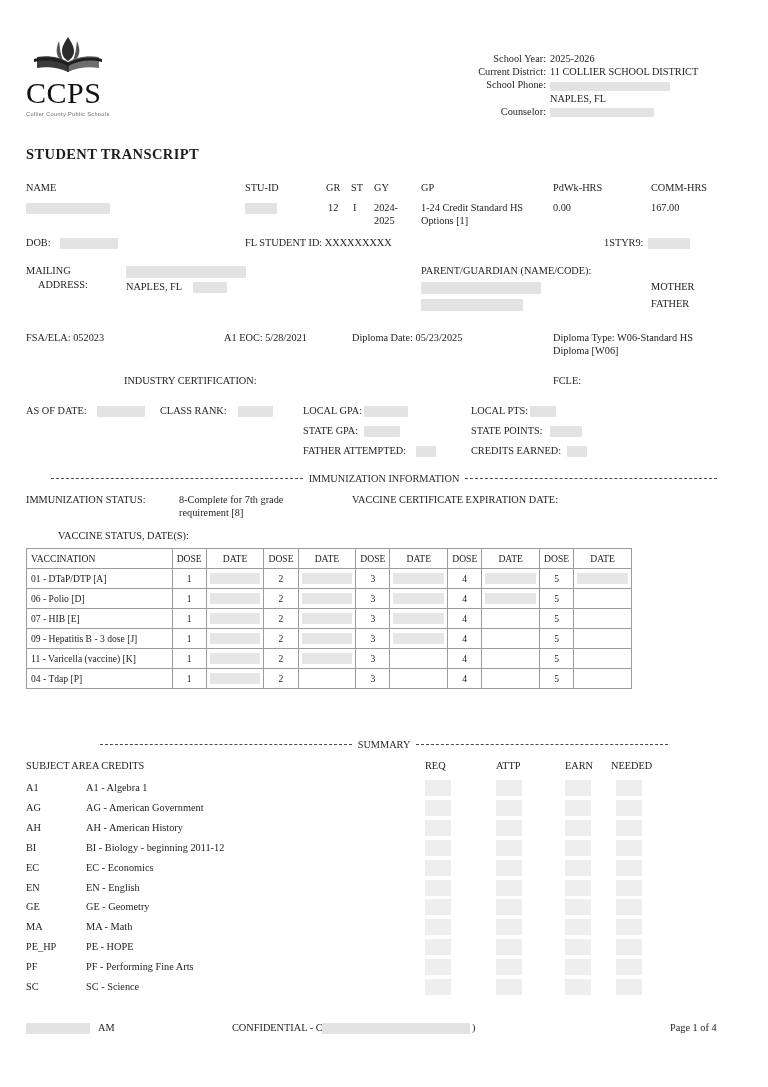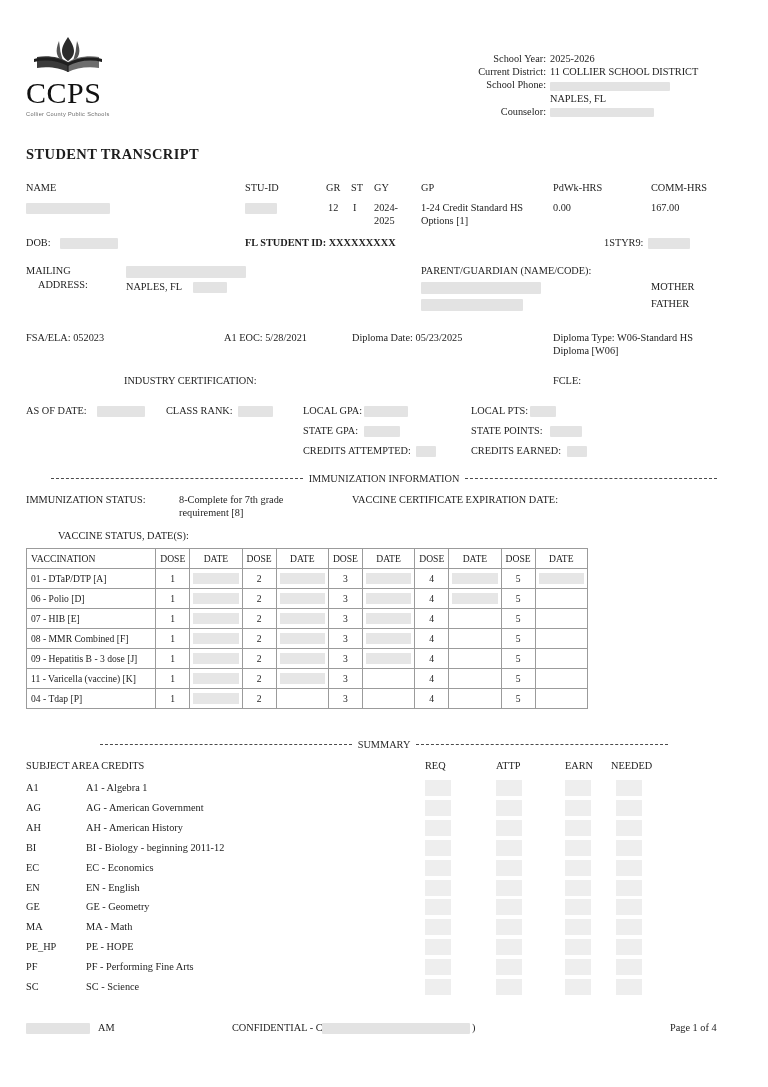--- a/index.html
+++ b/index.html
@@ -106,21 +106,21 @@
     position: relative;
     top: -1px;
   }
 
   
   table.vac {
     position: absolute;
     left: 0;
     border-collapse: collapse;
     font-size: 9.6px;
-    width: 562px;
+    width: 606px;
   }
   table.vac th, table.vac td {
     border: 1px solid #9b9b9b;
     padding: 2px 4px;
     height: 15px;
     font-weight: normal;
     color: #1d1d1d;
   }
   table.vac th { text-align: center; }
   table.vac td.name { text-align: left; }
@@ -205,21 +205,21 @@
       <span class="col" style="left:348px;top:13px;">2025</span>
       <span class="col" style="left:395px;">1-24 Credit Standard HS</span>
       <span class="col" style="left:395px;top:13px;">Options [1]</span>
       <span class="col" style="left:527px;">0.00</span>
       <span class="col" style="left:625px;">167.00</span>
     </div>
 
     <div class="band" style="top:207px;">
       <span class="col lab" style="left:0;">DOB:</span>
       <span class="col" style="left:34px;"><span class="rd" style="width:58px;height:11px;"></span></span>
-      <span class="col lab" style="left:219px;font-weight:bold;">FL STUDENT ID: XXXXXXXXX</span>
+      <span class="col lab" style="left:219px;">FL STUDENT ID: XXXXXXXXX</span>
       <span class="col lab" style="left:578px;">1STYR9:</span>
       <span class="col" style="left:622px;"><span class="rd" style="width:42px;height:11px;"></span></span>
     </div>
 
     <div class="band" style="top:235px;">
       <span class="col lab" style="left:0;">MAILING</span>
       <span class="col lab" style="left:12px;top:14px;">ADDRESS:</span>
       <span class="col" style="left:100px;"><span class="rd" style="width:120px;height:12px;"></span></span>
       <span class="col" style="left:100px;top:16px;">NAPLES, FL</span>
       <span class="col" style="left:167px;top:16px;"><span class="rd" style="width:34px;height:11px;"></span></span>
@@ -241,34 +241,34 @@
 
     <div class="band" style="top:345px;">
       <span class="col lab" style="left:98px;">INDUSTRY CERTIFICATION:</span>
       <span class="col lab" style="left:527px;">FCLE:</span>
     </div>
 
     <div class="band" style="top:375px;">
       <span class="col lab" style="left:0;">AS OF DATE:</span>
       <span class="col" style="left:71px;"><span class="rd" style="width:48px;height:11px;"></span></span>
 
-      <span class="col lab" style="left:140px;">CLASS RANK:</span>
+      <span class="col lab" style="left:134px;">CLASS RANK:</span>
       <span class="col" style="left:212px;"><span class="rd" style="width:35px;height:11px;"></span></span>
 
       <span class="col lab" style="left:277px;">LOCAL GPA:</span>
       <span class="col" style="left:338px;"><span class="rd" style="width:44px;height:11px;"></span></span>
       <span class="col lab" style="left:445px;">LOCAL PTS:</span>
       <span class="col" style="left:504px;"><span class="rd" style="width:26px;height:11px;"></span></span>
 
       <span class="col lab" style="left:277px;top:20px;">STATE GPA:</span>
       <span class="col" style="left:338px;top:20px;"><span class="rd" style="width:36px;height:11px;"></span></span>
       <span class="col lab" style="left:445px;top:20px;">STATE POINTS:</span>
       <span class="col" style="left:524px;top:20px;"><span class="rd" style="width:32px;height:11px;"></span></span>
 
-      <span class="col lab" style="left:277px;top:40px;">CREDITS ATTEMPTED:</span>
+      <span class="col lab" style="left:277px;top:40px;">FATHER ATTEMPTED:</span>
       <span class="col" style="left:390px;top:40px;"><span class="rd" style="width:20px;height:11px;"></span></span>
       <span class="col lab" style="left:445px;top:40px;">CREDITS EARNED:</span>
       <span class="col" style="left:541px;top:40px;"><span class="rd" style="width:20px;height:11px;"></span></span>
     </div>
 
     <div class="rule" style="top:443px;">
       <span class="dash"></span><span>IMMUNIZATION INFORMATION</span><span class="dash"></span>
     </div>
 
     <div class="band" style="top:464px;">
@@ -369,39 +369,20 @@
             <td class="dose">3</td>
             <td class="date">
               <span class="cellrd"></span>
             </td>
             <td class="dose">4</td>
             <td class="date"></td>
             <td class="dose">5</td>
             <td class="date"></td>
           </tr>
           <tr>
-            <td class="name">08 - MMR Combined [F]</td>
-            <td class="dose">1</td>
-            <td class="date">
-              <span class="cellrd"></span>
-            </td>
-            <td class="dose">2</td>
-            <td class="date">
-              <span class="cellrd"></span>
-            </td>
-            <td class="dose">3</td>
-            <td class="date">
-              <span class="cellrd"></span>
-            </td>
-            <td class="dose">4</td>
-            <td class="date"></td>
-            <td class="dose">5</td>
-            <td class="date"></td>
-          </tr>
-          <tr>
             <td class="name">09 - Hepatitis B - 3 dose [J]</td>
             <td class="dose">1</td>
             <td class="date">
               <span class="cellrd"></span>
             </td>
             <td class="dose">2</td>
             <td class="date">
               <span class="cellrd"></span>
             </td>
             <td class="dose">3</td>

